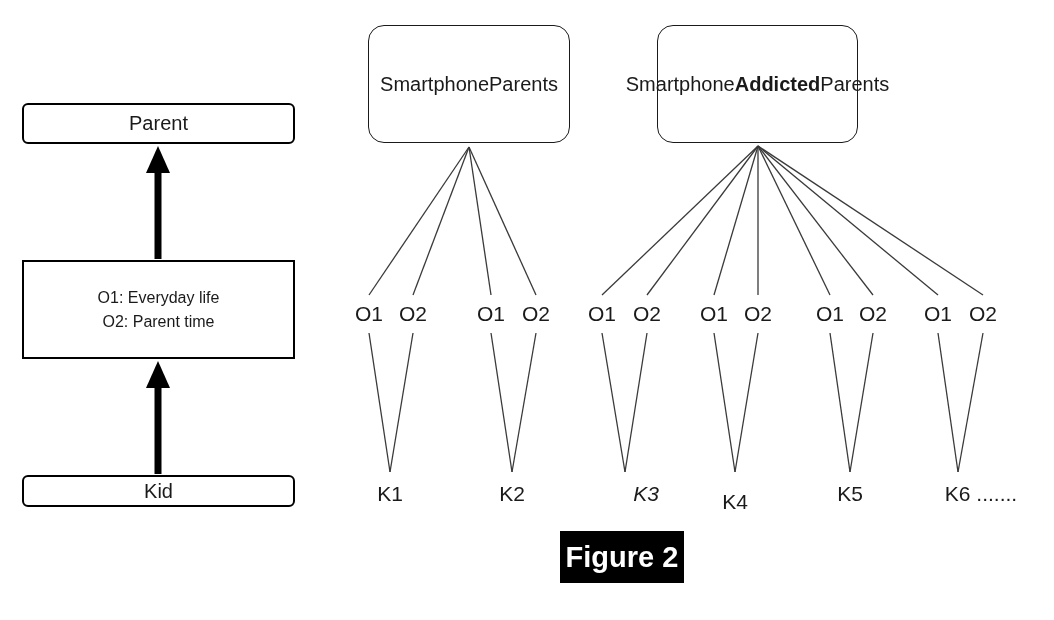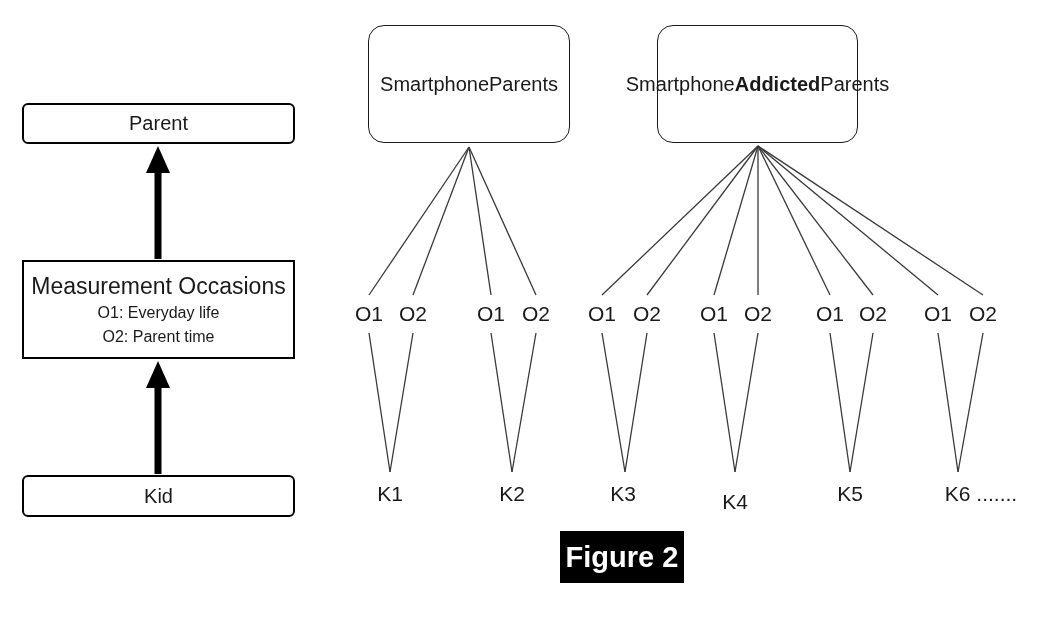--- a/index.html
+++ b/index.html
@@ -80,26 +80,25 @@
       <line x1="158" y1="259" x2="158" y2="172" stroke-width="7"></line>
       <polygon points="158,146 146,173 170,173" stroke="none"></polygon>
     </g>
   </svg>
 
   <div class="box" id="parent-box" style="left:22px;top:103px;width:273px;height:41px;">
     <span>Parent</span>
   </div>
 
   <div class="box" id="measurement-box" style="left:22px;top:260px;width:273px;height:99px;">
-    <span class="mtitle">Measurement Occasions</span>
     <span class="msub">O1: Everyday life</span>
     <span class="msub">O2: Parent time</span>
   </div>
 
-  <div class="box" id="kid-box" style="left:22px;top:475px;width:273px;height:42px;">
+  <div class="box" id="kid-box" style="left:22px;top:475px;width:273px;height:32px;">
     <span>Kid</span>
   </div>
 
   <div class="box rounded" style="left:368px;top:25px;width:202px;height:118px;">
     <span>Smartphone</span>
     <span>Parents</span>
   </div>
 
   <div class="box rounded" style="left:657px;top:25px;width:201px;height:118px;">
     <span>Smartphone</span>
@@ -115,21 +114,21 @@
   <span class="o-label" style="left:647px;top:302px;">O2</span>
   <span class="o-label" style="left:714px;top:302px;">O1</span>
   <span class="o-label" style="left:758px;top:302px;">O2</span>
   <span class="o-label" style="left:830px;top:302px;">O1</span>
   <span class="o-label" style="left:873px;top:302px;">O2</span>
   <span class="o-label" style="left:938px;top:302px;">O1</span>
   <span class="o-label" style="left:983px;top:302px;">O2</span>
 
   <span class="k-label" style="left:390px;top:482px;">K1</span>
   <span class="k-label" style="left:512px;top:482px;">K2</span>
-  <span class="k-label" style="left:623px;top:482px;">K3</span>
+  <span class="k-label" style="left:646px;top:482px;font-style:italic;">K3</span>
   <span class="k-label" style="left:735px;top:482px;margin-top:8px;">K4</span>
   <span class="k-label" style="left:850px;top:482px;">K5</span>
   <span class="k-label" style="left:981px;top:482px;">K6 .......</span>
 
   <div id="figure-box">
     <span>Figure 2</span>
   </div>
 
 </div>
 

